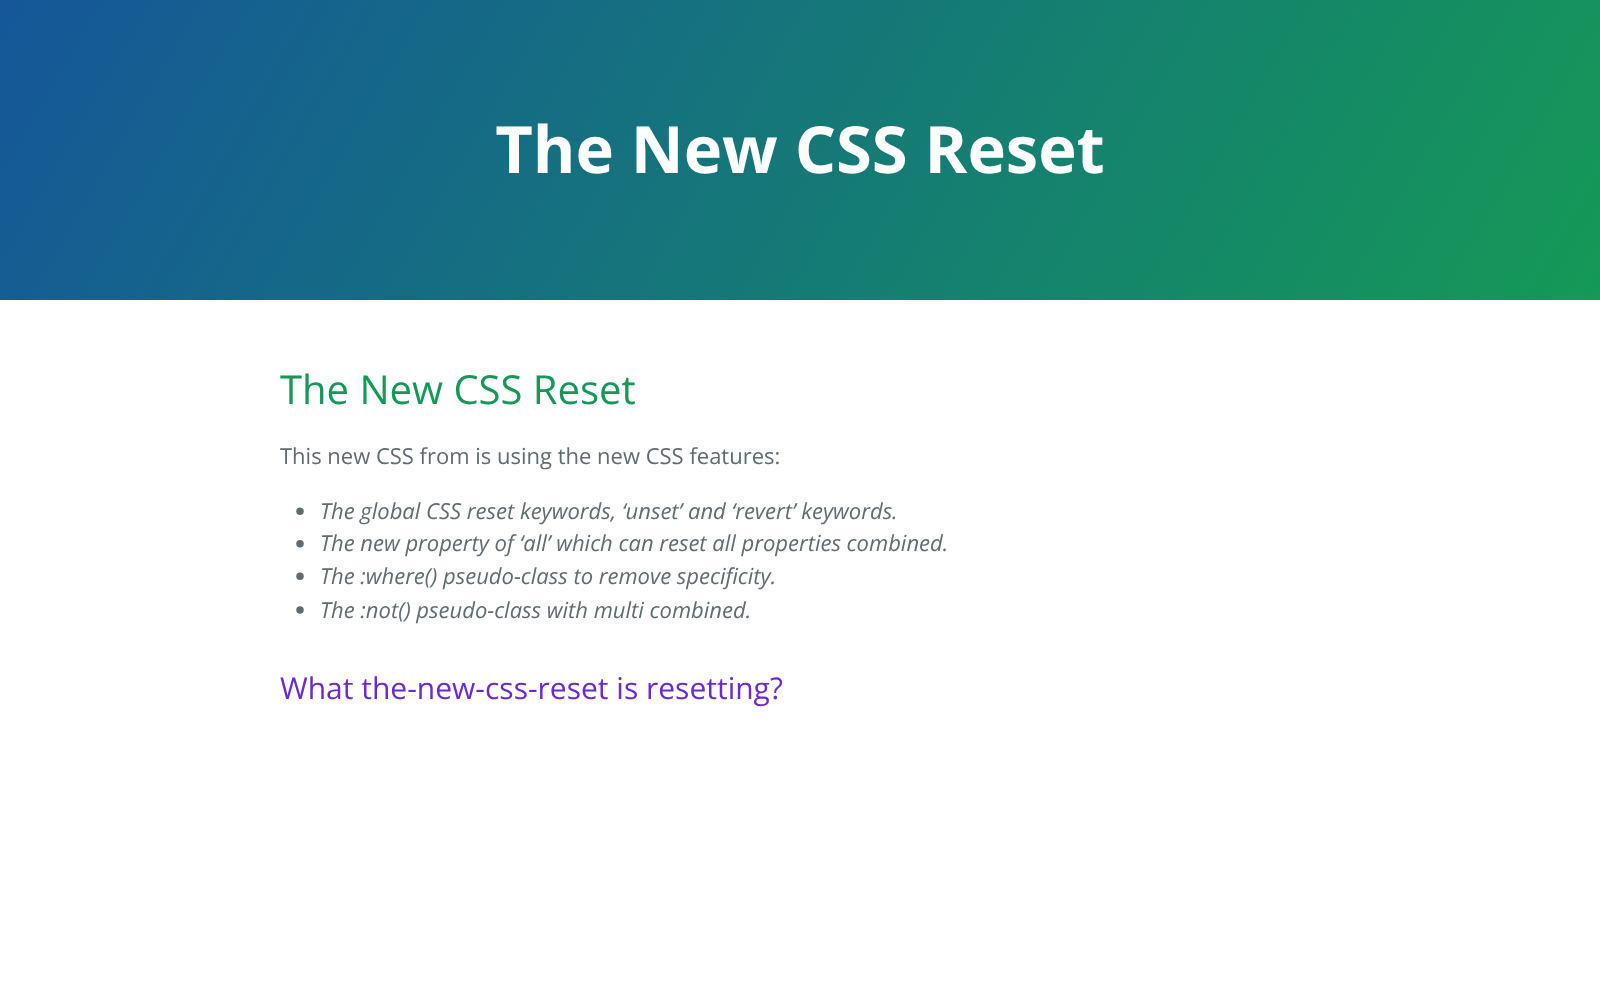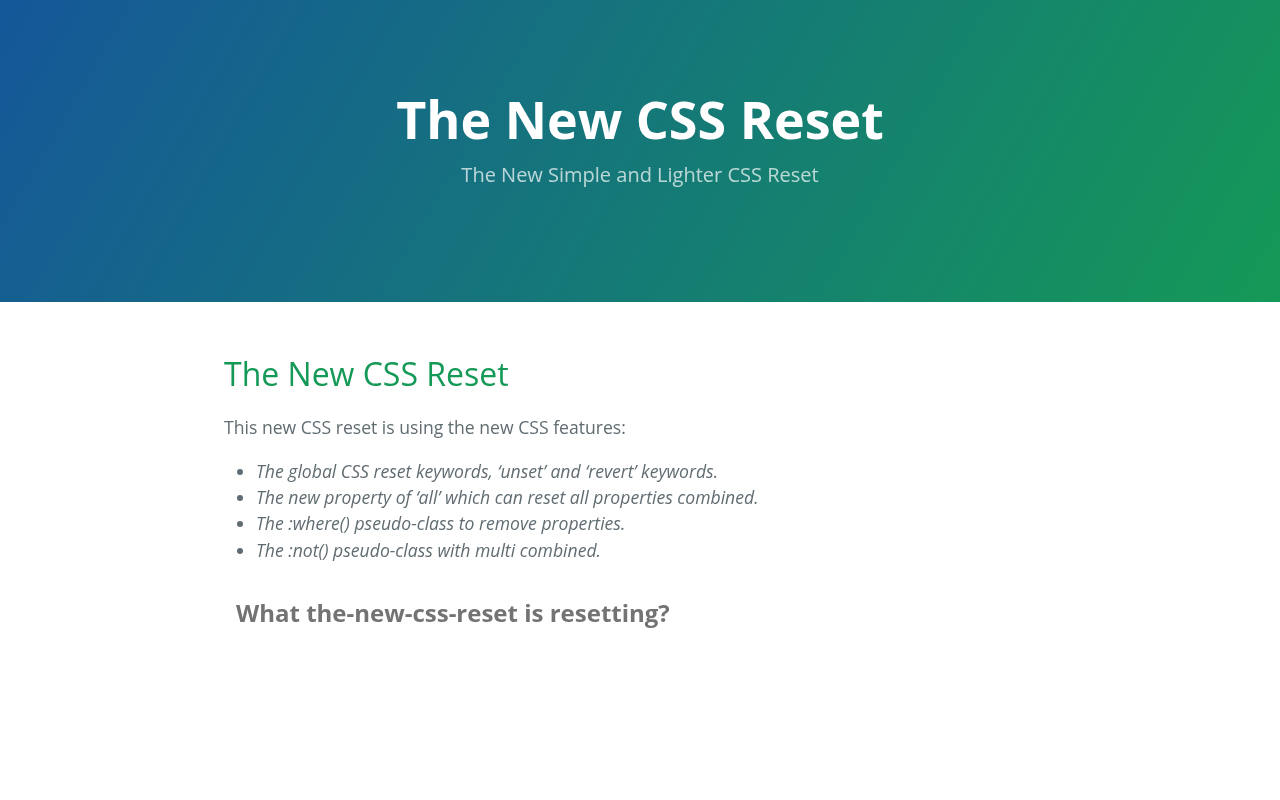--- a/index.html
+++ b/index.html
@@ -51,50 +51,48 @@
   }
   .main-content h1 {
     font-size: 2rem;
     font-weight: 400;
     color: #159957;
     margin-top: 1rem;
     margin-bottom: 1rem;
   }
   .main-content h2 {
     font-size: 1.5rem;
-    font-weight: 700;
-    color: #737373;
+    font-weight: 400;
+    color: #6d28d9;
     margin-top: 2rem;
     margin-bottom: 1rem;
-    margin-left: 12px;
   }
   .main-content p {
     margin-bottom: 1em;
   }
   .main-content ul {
     margin-top: 0;
     margin-bottom: 1rem;
     padding-left: 2rem;
     font-style: italic;
   }
   .main-content li {
     list-style: disc;
   }
 </style>
 </head>
 <body>
 
 <header class="page-header">
   <h1 class="project-name">The New CSS Reset</h1>
-  <h2 class="project-tagline">The New Simple and Lighter CSS Reset</h2>
 </header>
 
 <main class="main-content">
   <h1>The New CSS Reset</h1>
-  <p>This new CSS reset is using the new CSS features:</p>
+  <p>This new CSS from is using the new CSS features:</p>
   <ul>
     <li>The global CSS reset keywords, ‘unset’ and ‘revert’ keywords.</li>
     <li>The new property of ‘all’ which can reset all properties combined.</li>
-    <li>The :where() pseudo-class to remove properties.</li>
+    <li>The :where() pseudo-class to remove specificity.</li>
     <li>The :not() pseudo-class with multi combined.</li>
   </ul>
   <h2>What the-new-css-reset is resetting?</h2>
 </main>
 
 </body></html>

